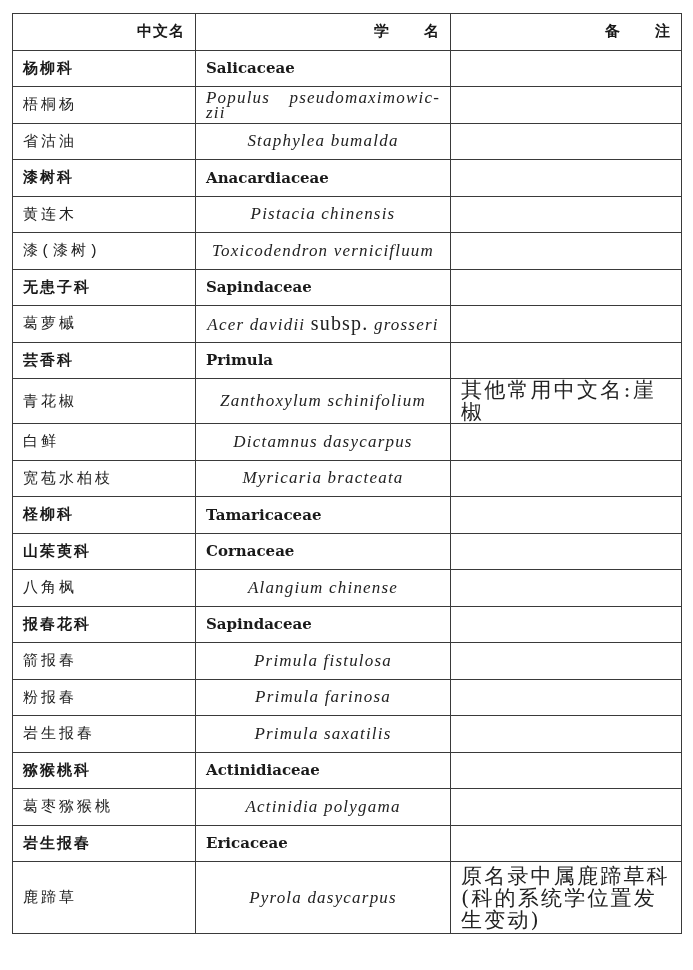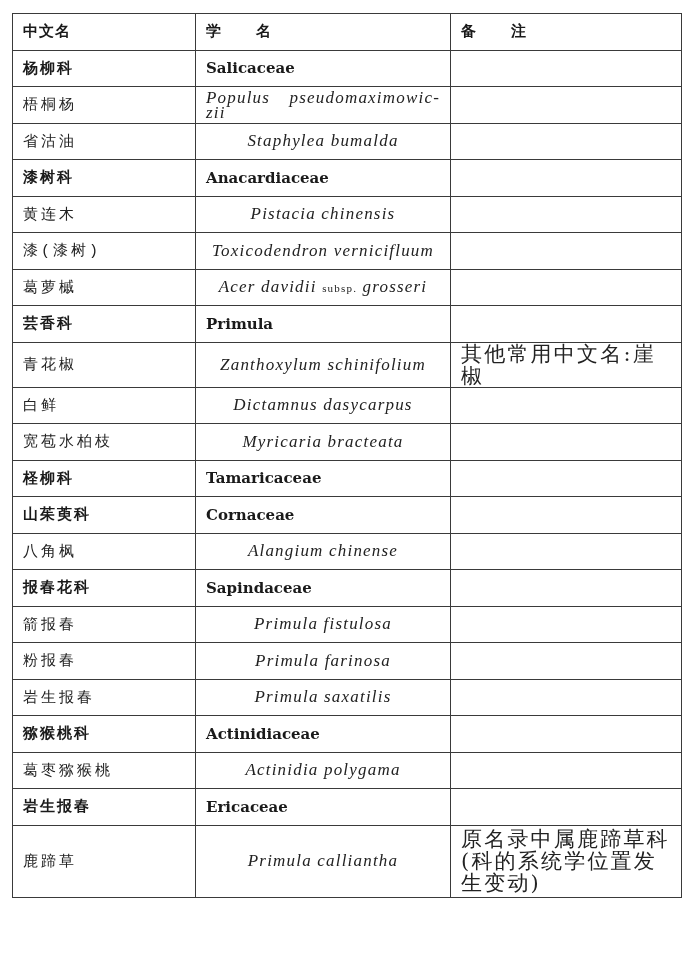--- a/index.html
+++ b/index.html
@@ -17,42 +17,42 @@
     padding: 0 10px;
     height: 35.5px;
     vertical-align: middle;
     overflow: hidden;
   }
   col.c1 { width: 183px; }
   col.c2 { width: 255px; }
   col.c3 { width: 231px; }
   th {
     font-family: "DejaVu Sans", sans-serif;
-    font-weight: bold; font-size: 15px; text-align: left;
+    font-weight: bold; font-size: 15px; text-align: right;
     letter-spacing: 1px;
   }
   th.wide { word-spacing: 0; }
   th.wide span.gap { display: inline-block; width: 34px; }
   td.cn-family {
     font-family: "DejaVu Sans", sans-serif; font-weight: bold; font-size: 15px;
     padding-left: 9px; letter-spacing: 2px;
   }
   td.sci-family {
     font-family: "DejaVu Serif", serif; font-weight: bold; font-size: 15px;
     padding-left: 9px;
   }
   td.cn-species {
     font-family: Liberation Mono, monospace; font-size: 15px;
     padding-left: 29px; letter-spacing: 3px; color: #222;
   }
   td.sci-species {
     font-family: "Liberation Serif", serif; font-style: italic; font-size: 17px;
     padding-left: 9px; letter-spacing: 1.2px; color: #222; text-align: center;
   }
-  td.sci-species .roman { font-style: normal; font-size: 11px; }
+  td.sci-species .roman { font-style: normal; font-size: 20px; }
   td.note {
     font-family: "DejaVu Serif", serif; font-size: 21px; color: #222;
     padding-left: 10px; letter-spacing: 2.2px; line-height: 22px;
   }
   td.sci-wrap { line-height: 15px; text-align: justify; }
   tr.tall td { height: 71px; }
 </style>
 </head>
 <body>
 
@@ -91,20 +91,25 @@
       <td class="note"></td>
     </tr>
     <tr>
       <td class="cn-species">黄连木</td>
       <td class="sci-species">Pistacia chinensis</td>
       <td class="note"></td>
     </tr>
     <tr>
       <td class="cn-species">漆(漆树)</td>
       <td class="sci-species">Toxicodendron vernicifluum</td>
+      <td class="note"></td>
+    </tr>
+    <tr>
+      <td class="cn-family">无患子科</td>
+      <td class="sci-family">Sapindaceae</td>
       <td class="note"></td>
     </tr>
     <tr>
       <td class="cn-species">葛萝槭</td>
       <td class="sci-species"><span>Acer davidii</span> <span class="roman">subsp.</span> <span>grosseri</span></td>
       <td class="note"></td>
     </tr>
     <tr>
       <td class="cn-family">芸香科</td>
       <td class="sci-family">Primula</td>
@@ -170,17 +175,17 @@
       <td class="sci-species">Actinidia polygama</td>
       <td class="note"></td>
     </tr>
     <tr>
       <td class="cn-family">岩生报春</td>
       <td class="sci-family">Ericaceae</td>
       <td class="note"></td>
     </tr>
     <tr class="tall">
       <td class="cn-species">鹿蹄草</td>
-      <td class="sci-species">Primula calliantha</td>
+      <td class="sci-species">Pyrola dasycarpus</td>
       <td class="note">原名录中属鹿蹄草科(科的系统学位置发生变动)</td>
     </tr>
   </tbody>
 </table>
 
 </body></html>

